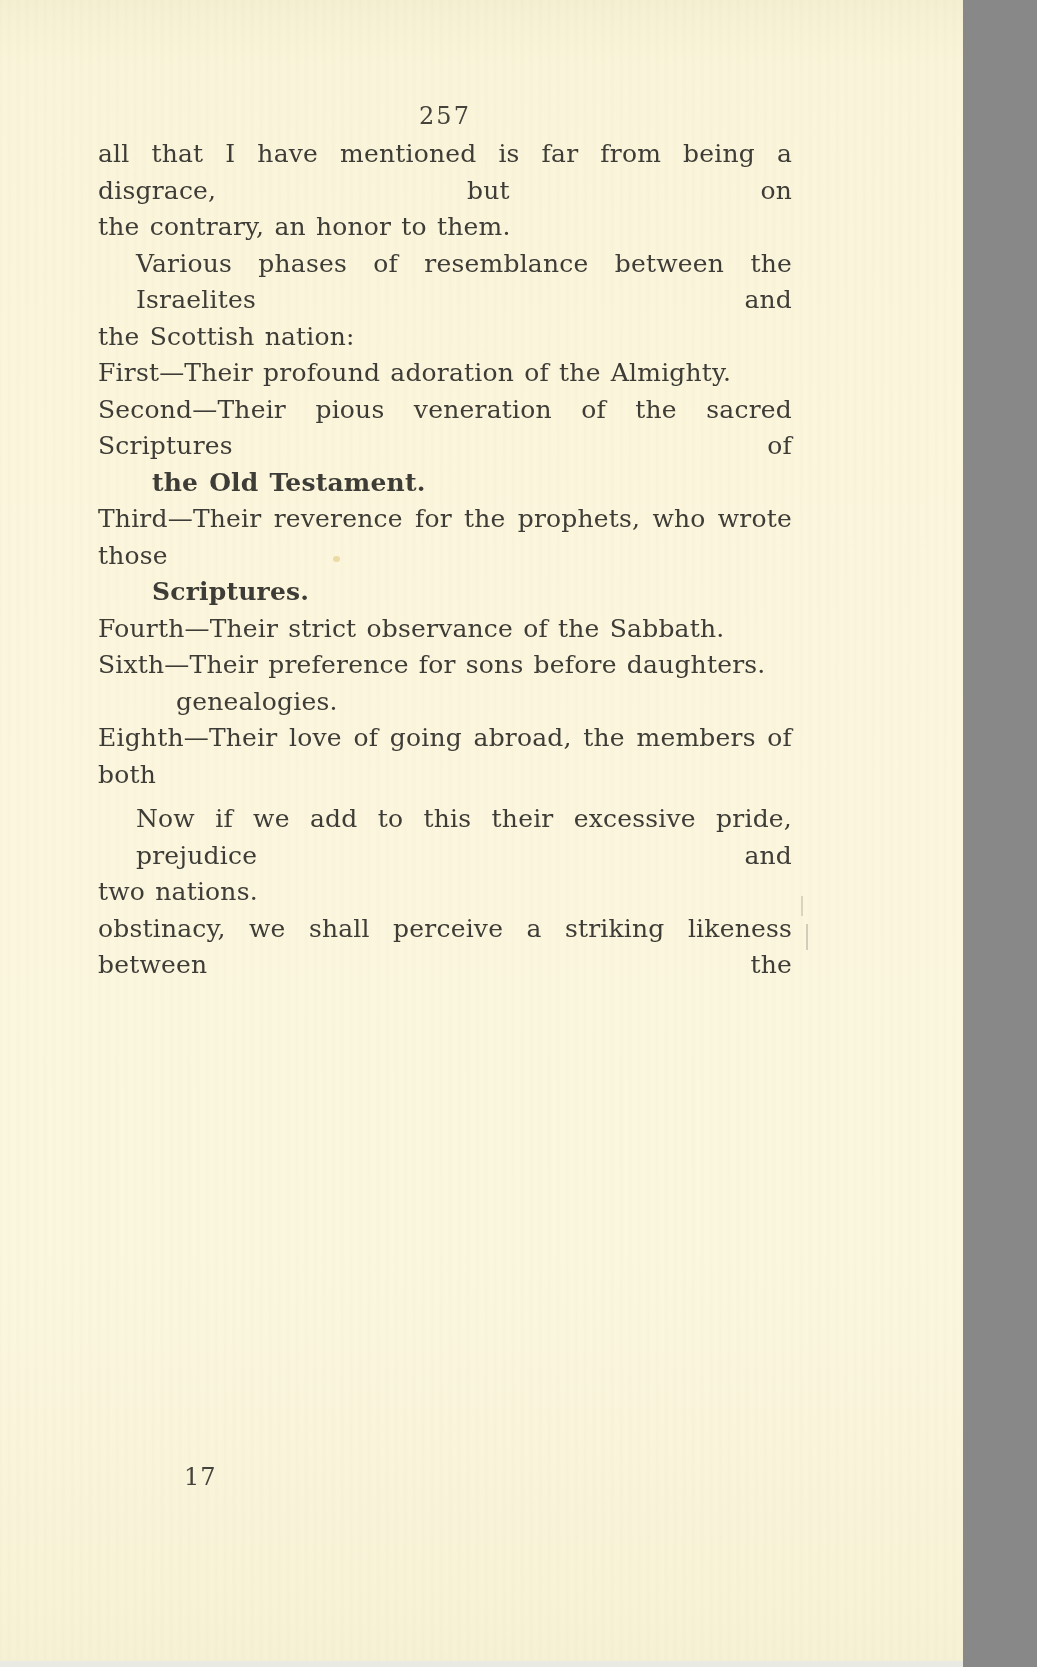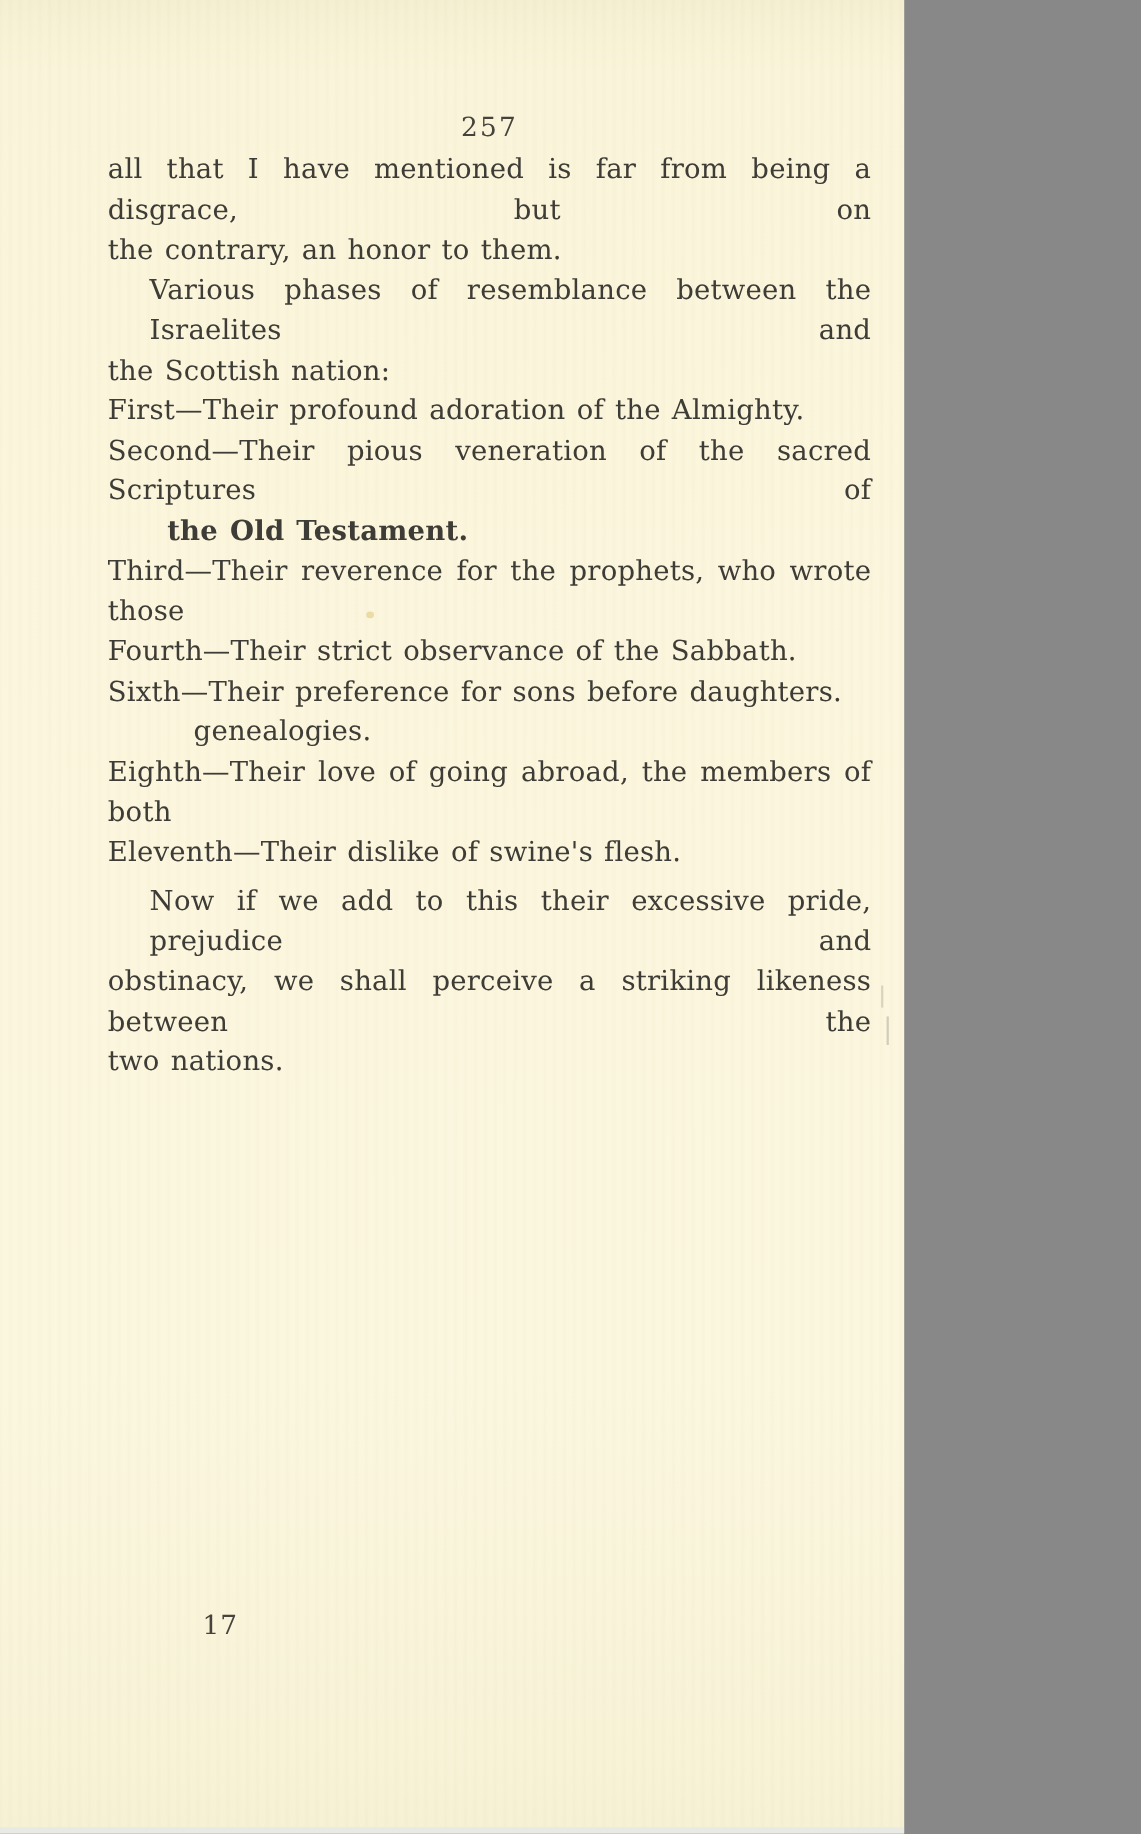--- a/index.html
+++ b/index.html
@@ -2,21 +2,21 @@
 <html><head>
 <meta charset="utf-8">
 <style>
   html, body {
     margin: 0;
     padding: 0;
     background: #888;
   }
   .page {
     position: relative;
-    width: 822px;
+    width: 963px;
     height: 1667px;
     overflow: hidden;
     background:
       repeating-linear-gradient(90deg,
         rgba(120,110,70,0.025) 0px, rgba(120,110,70,0.0) 3px,
         rgba(255,255,240,0.02) 6px, rgba(120,110,70,0.02) 9px),
       linear-gradient(180deg,
         #f5efd2 0%, #faf5da 4%,
         #fbf6dd 45%, #fbf7df 75%,
         #f8f3d7 96%, #f6f1d4 100%);
@@ -111,28 +111,28 @@
 
   <div class="body-text">
     <div class="line jl">all that I have mentioned is far from being a disgrace, but on</div>
     <div class="line">the contrary, an honor to them.</div>
     <div class="line jl ind-para">Various phases of resemblance between the Israelites and</div>
     <div class="line">the Scottish nation:</div>
     <div class="line">First—Their profound adoration of the Almighty.</div>
     <div class="line jl">Second—Their pious veneration of the sacred Scriptures of</div>
     <div class="line ind-cont">the Old Testament.</div>
     <div class="line jl">Third—Their reverence for the prophets, who wrote those</div>
+    <div class="line ind-cont">Scriptures.</div>
     <div class="line">Fourth—Their strict observance of the Sabbath.</div>
     <div class="line">Sixth—Their preference for sons before daughters.</div>
     <div class="line ind-cont-lg">genealogies.</div>
     <div class="line jl">Eighth—Their love of going abroad, the members of both</div>
-    <div class="line">Eleventh—Their dislike of swine's flesh.</div>
     <div class="line jl ind-para gap-top">Now if we add to this their excessive pride, prejudice and</div>
+    <div class="line">two nations.</div>
     <div class="line jl">obstinacy, we shall perceive a striking likeness between the</div>
-    <div class="line">two nations.</div>
   </div>
 
   <div class="footer-number">17</div>
 
   <div class="stray-mark-1"></div>
   <div class="stray-mark-2"></div>
   <div class="speck"></div>
   <div class="bottom-edge"></div>
 
 </div>

